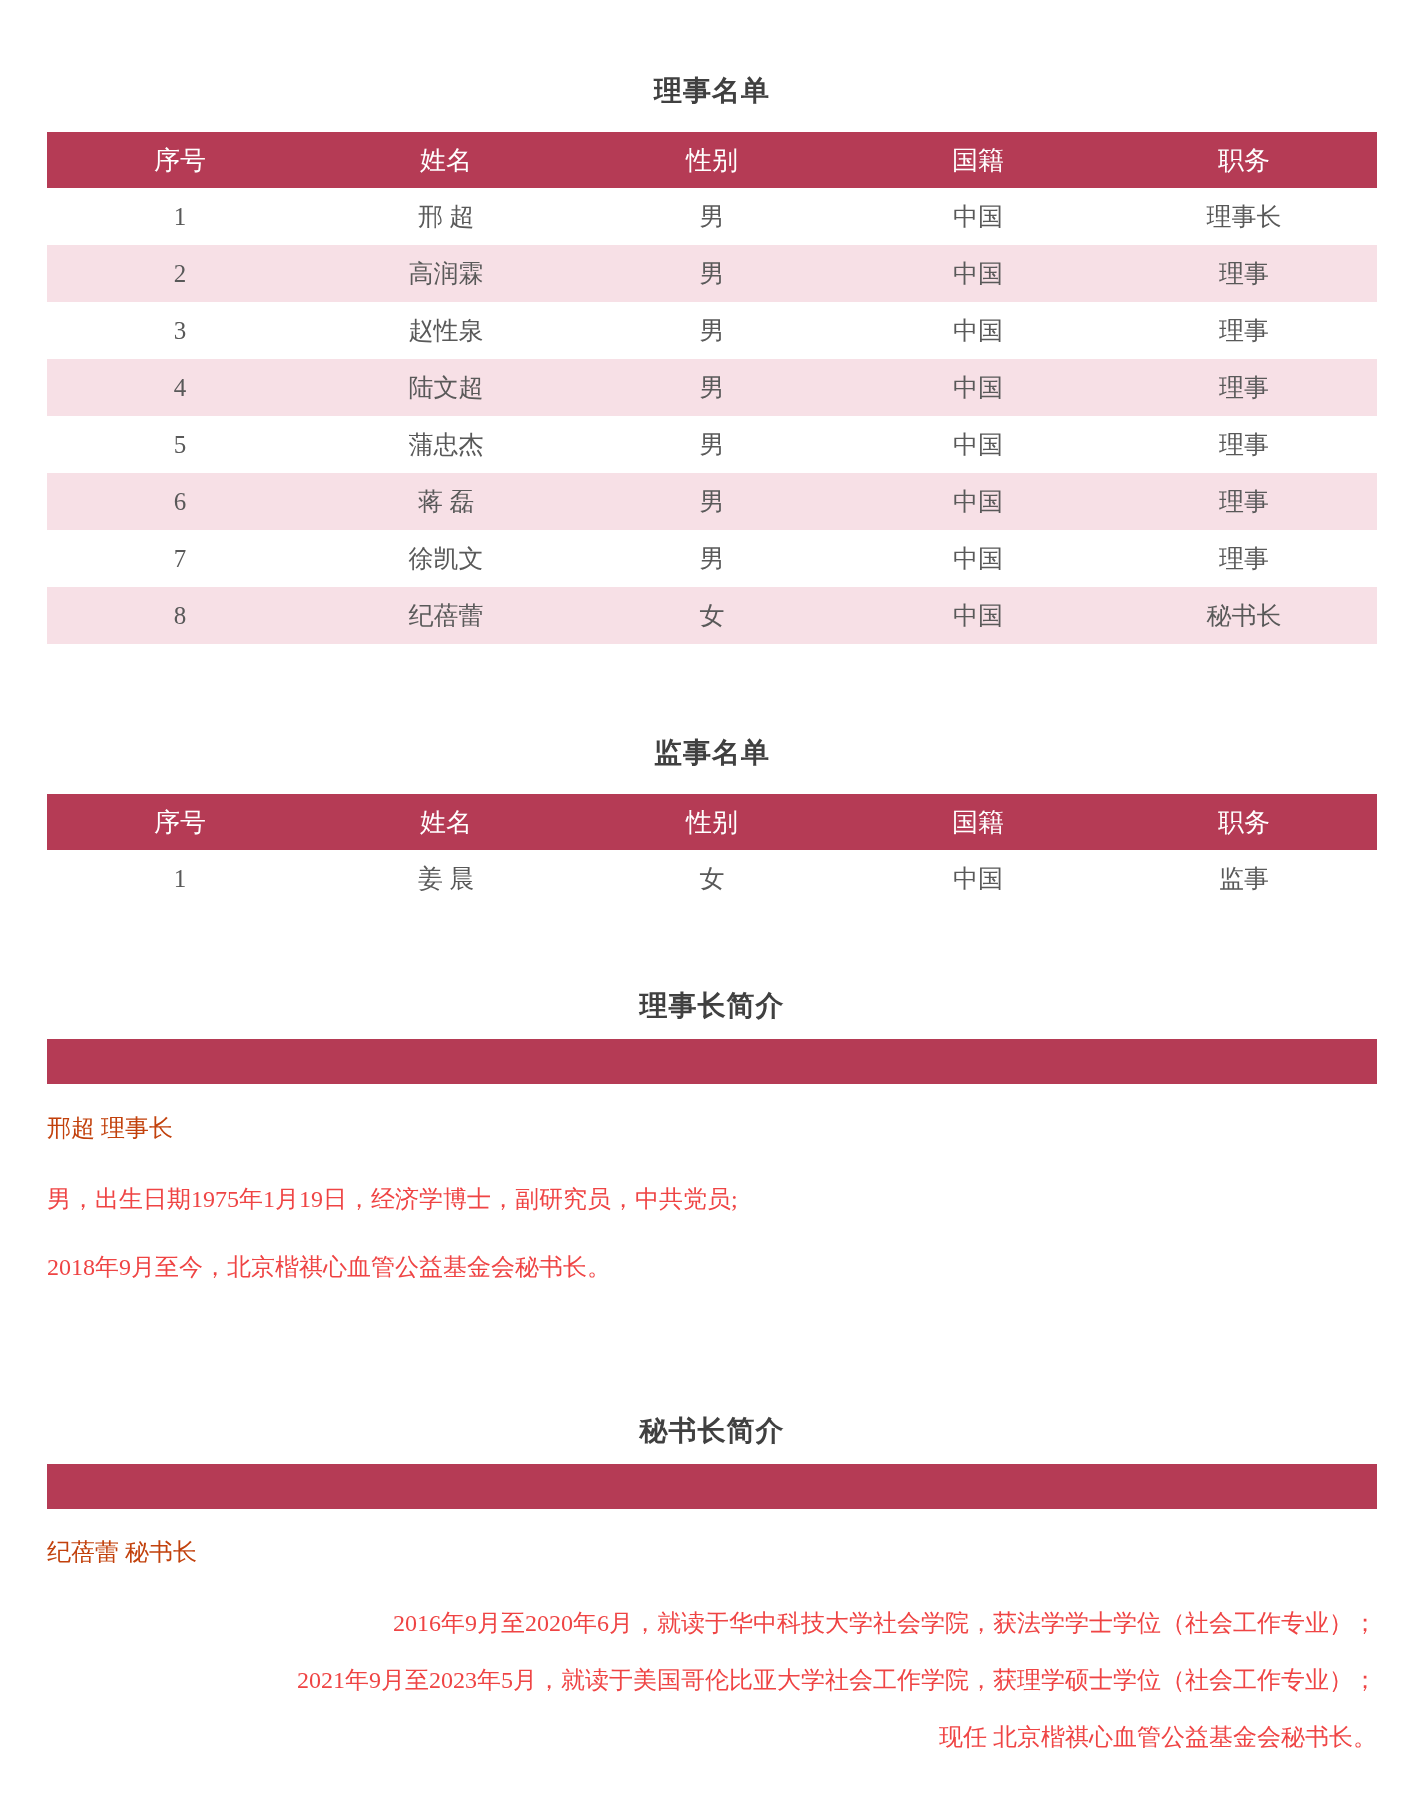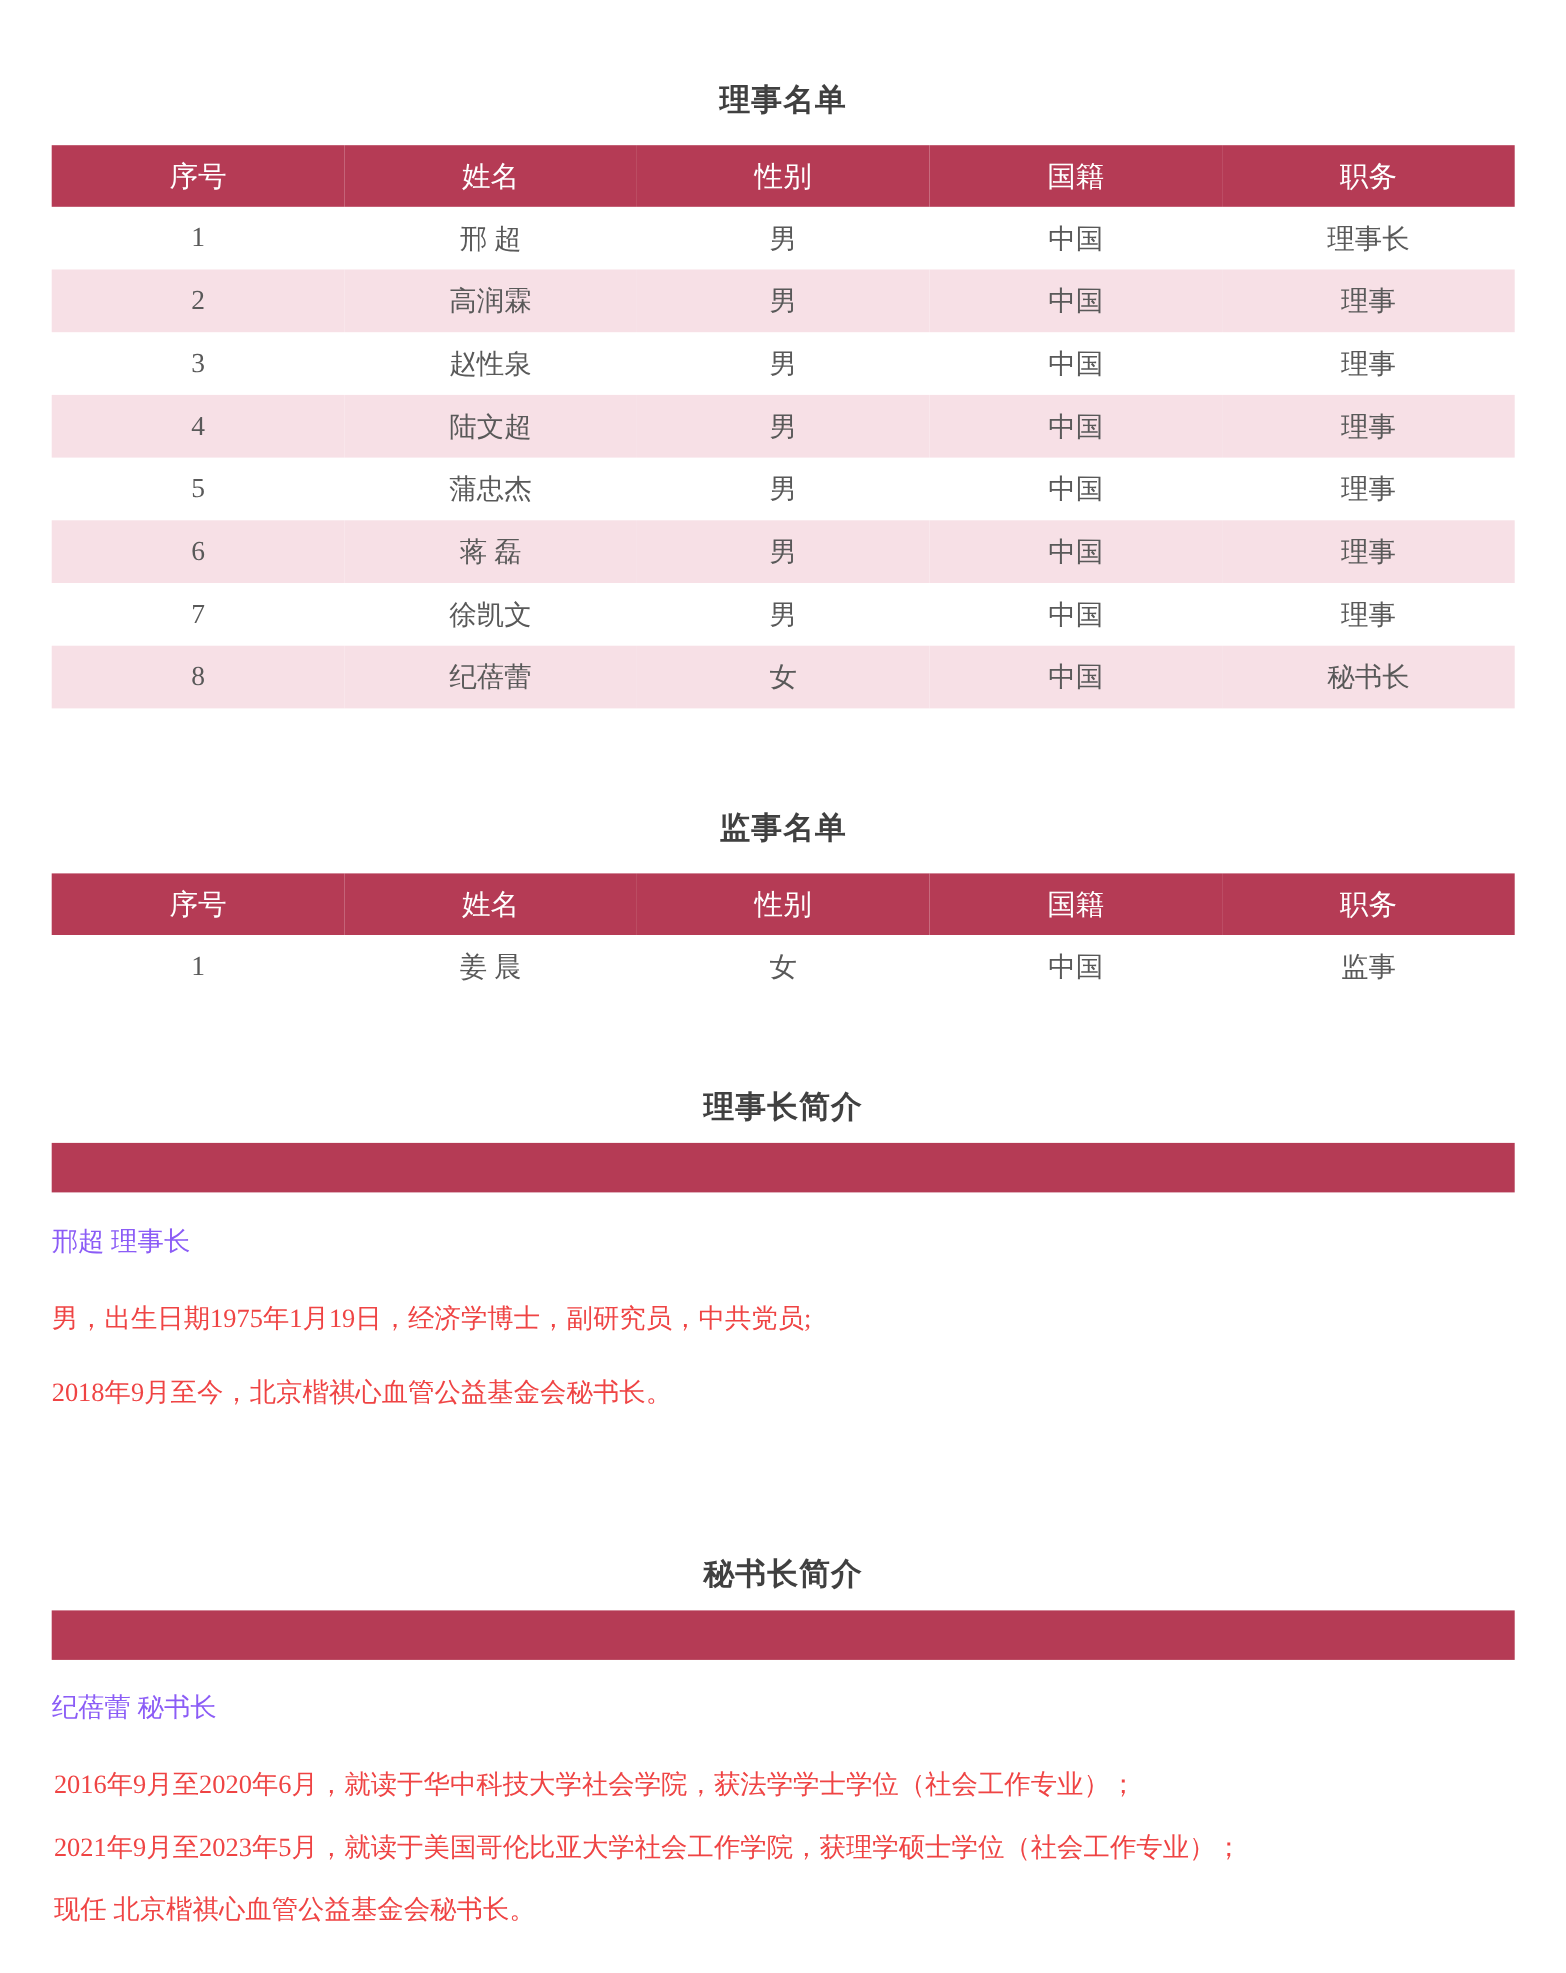--- a/index.html
+++ b/index.html
@@ -53,35 +53,36 @@
   .gap-after-table1 { height: 90px; }
   .gap-after-table2 { height: 80px; }
   .intro-section .block-title { margin-bottom: 14px; }
   .accent-bar {
     width: 100%;
     height: 45px;
     background: #B53B55;
   }
   .intro-subtitle {
     font-size: 24px;
-    color: #8b5cf6;
+    color: #c2410c;
     margin: 28px 0 0 0;
   }
   .intro-paragraphs { margin-top: 32px; }
   .intro-paragraphs p {
     font-size: 24px;
     color: #ef4444;
     margin: 0 0 22px 0;
     line-height: 46px;
   }
   .intro-section.secretary .intro-subtitle { margin-top: 27px; }
   .intro-section.secretary .intro-paragraphs { margin-top: 30px; }
   .intro-section.secretary .intro-paragraphs p {
     margin: 0 0 6px 2px;
     line-height: 51px;
+    text-align: right;
   }
   .gap-between-sections { height: 100px; }
 </style>
 </head>
 <body>
 
 <div class="page">
 
   <section>
     <h2 class="block-title">理事名单</h2>

